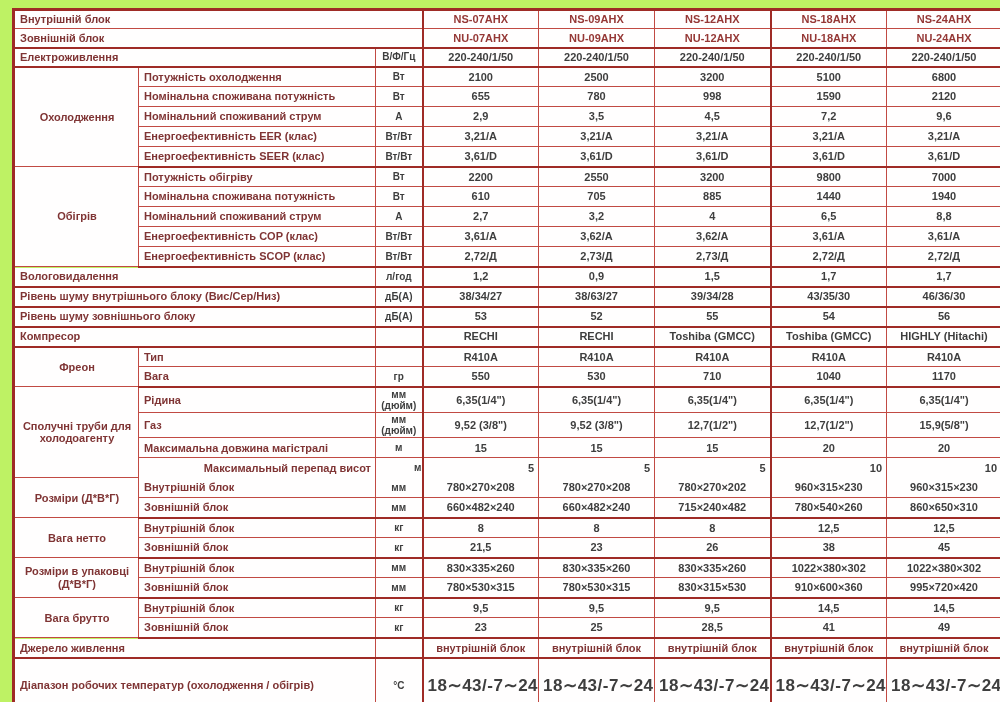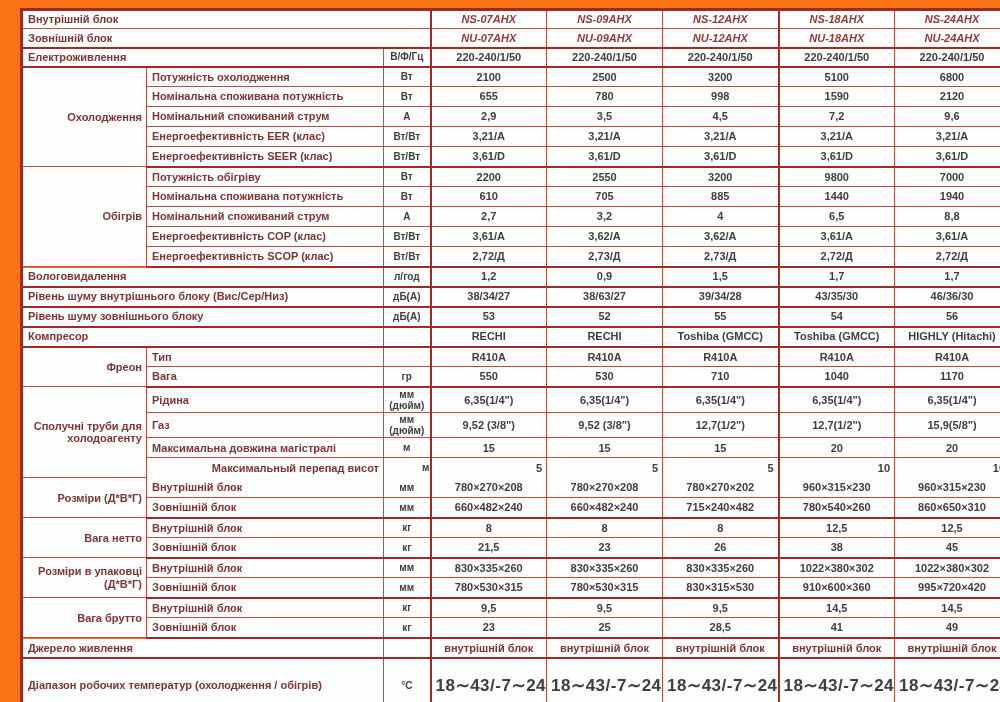--- a/index.html
+++ b/index.html
@@ -1,28 +1,28 @@
 <!DOCTYPE html>
 <html><head>
 <meta charset="utf-8">
 <style>
   html,body{margin:0;padding:0;background:#ffffff;}
   body{width:1000px;height:702px;font-family:"Liberation Sans",sans-serif;}
-  .page{position:relative;width:1000px;height:702px;background:#f97316;box-sizing:border-box;padding:8px 0 0 20px;}
+  .page{position:relative;width:1000px;height:702px;background:#bef264;box-sizing:border-box;padding:8px 0 0 12px;}
   table.spec{border-collapse:collapse;table-layout:fixed;width:989px;border:3px solid #9f2b26;}
   td{border:1px solid #c14a43;font-weight:bold;font-size:11px;color:#3e3e3e;padding:1px 4px;line-height:1.12;overflow:hidden;background:#fffefe;}
   tr{height:20px;}
   tr.small{height:19px;}
   tr.tall{height:56px;}
-  td.grp{color:#7f3434;text-align:right;padding-left:5px;vertical-align:middle;}
+  td.grp{color:#7f3434;text-align:center;padding-left:5px;vertical-align:middle;}
   td.lab{color:#7f3434;text-align:left;padding-left:5px;}
   td.unit{text-align:center;font-size:10px;padding:1px 0;}
   td.val{text-align:center;}
   td.maroon{color:#7f3434;}
-  td.modelv{color:#953836;font-style:italic;}
+  td.modelv{color:#953836;}
   td.vthick{border-left:2.5px solid #9f2b26;}
   tr.tb > td{border-bottom:2.5px solid #9f2b26;}
   tr.nb > td{border-bottom:0 none;text-align:right;}
   tr.nt > td{border-top:0 none;}
   tr.tall td.val{font-size:17px;letter-spacing:0.5px;}
 </style>
 </head>
 <body>
 
 <div class="page">

